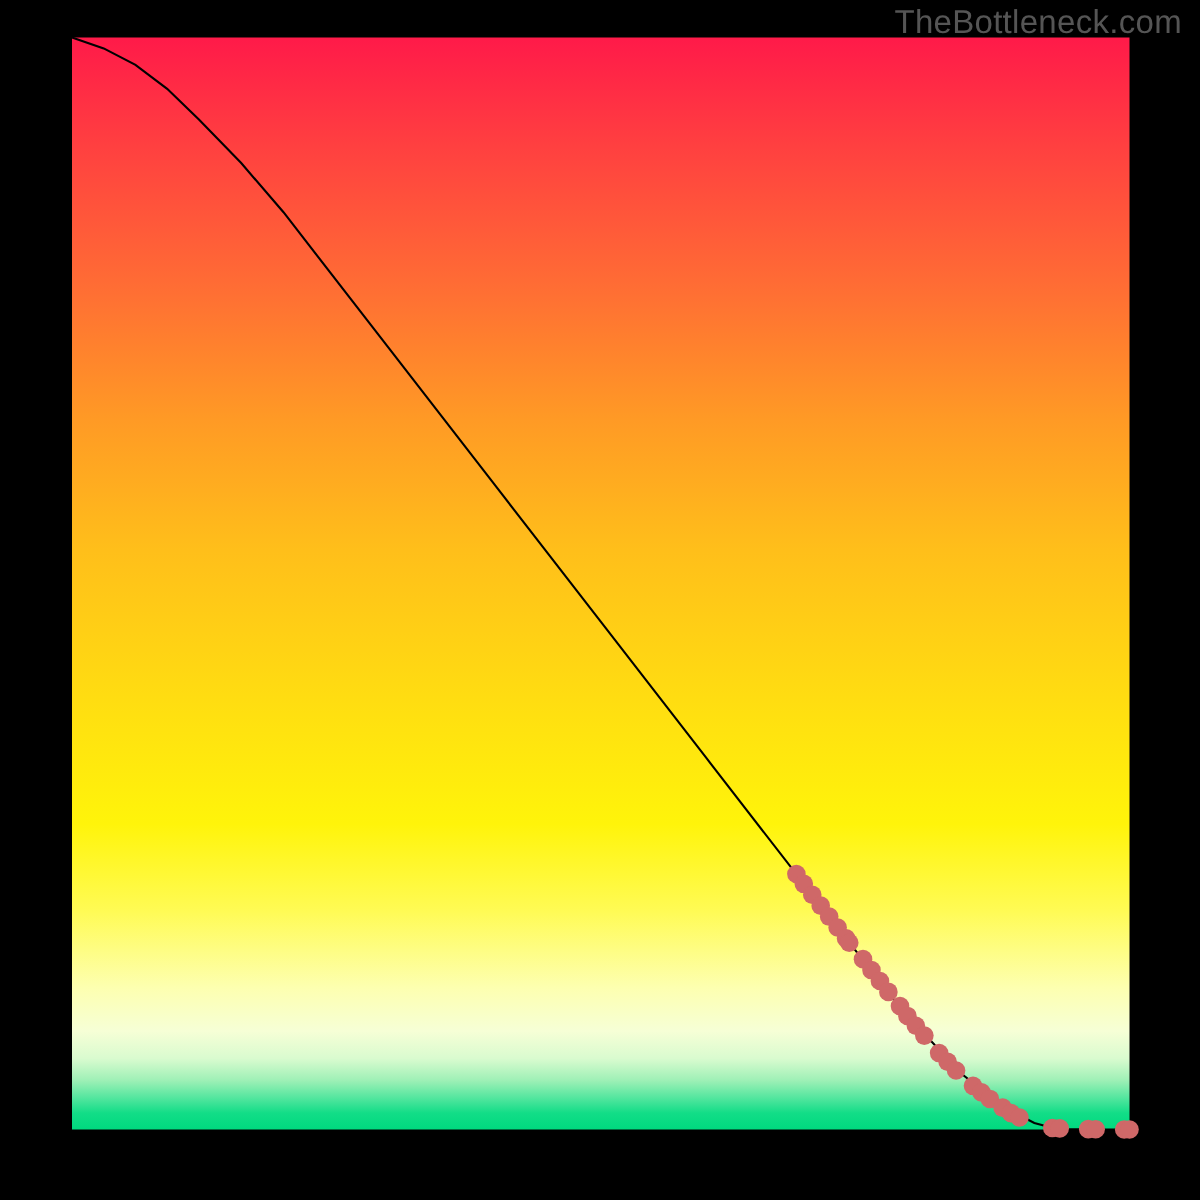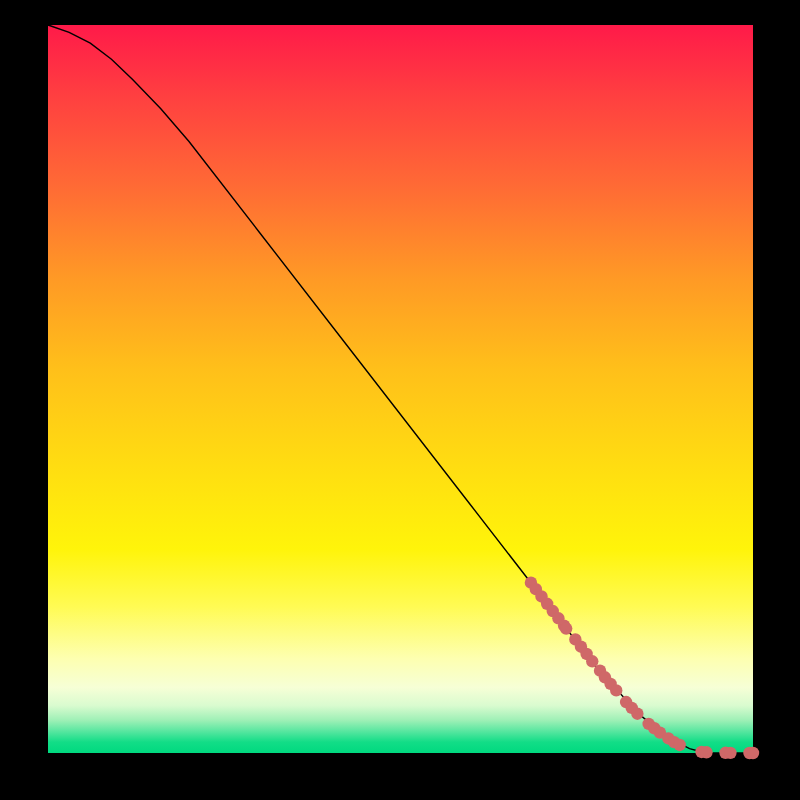--- a/index.html
+++ b/index.html
@@ -67,20 +67,21 @@
   }
   .dot {
     fill: #cf6868;
     stroke: none;
   }
 </style>
 </head>
 <body>
 
 <div class="frame">
+  <div class="watermark">TheBottleneck.com</div>
 
   <div class="plot">
     <div class="gradient-bg"></div>
     <svg class="overlay" viewBox="0 0 705 728" preserveAspectRatio="none">
       <path class="curve" d="M0.00 0.00 L21.15 7.28 L42.30 18.20 L63.45 34.22 L84.60 54.60 L112.80 83.72 L141.00 116.48 L211.50 207.48 L282.00 298.48 L352.50 389.48 L423.00 480.48 L493.50 571.48 L549.90 644.28 L592.20 690.14 L620.40 712.71 L641.55 723.63 L652.13 726.54 L662.70 727.64 L683.85 728.00 L705.00 728.00"></path>
       <g>
           <circle class="dot" cx="482.93" cy="557.65" r="6.2"></circle>
           <circle class="dot" cx="487.86" cy="564.20" r="6.2"></circle>
           <circle class="dot" cx="493.50" cy="571.48" r="6.2"></circle>
           <circle class="dot" cx="499.14" cy="578.76" r="6.2"></circle>

